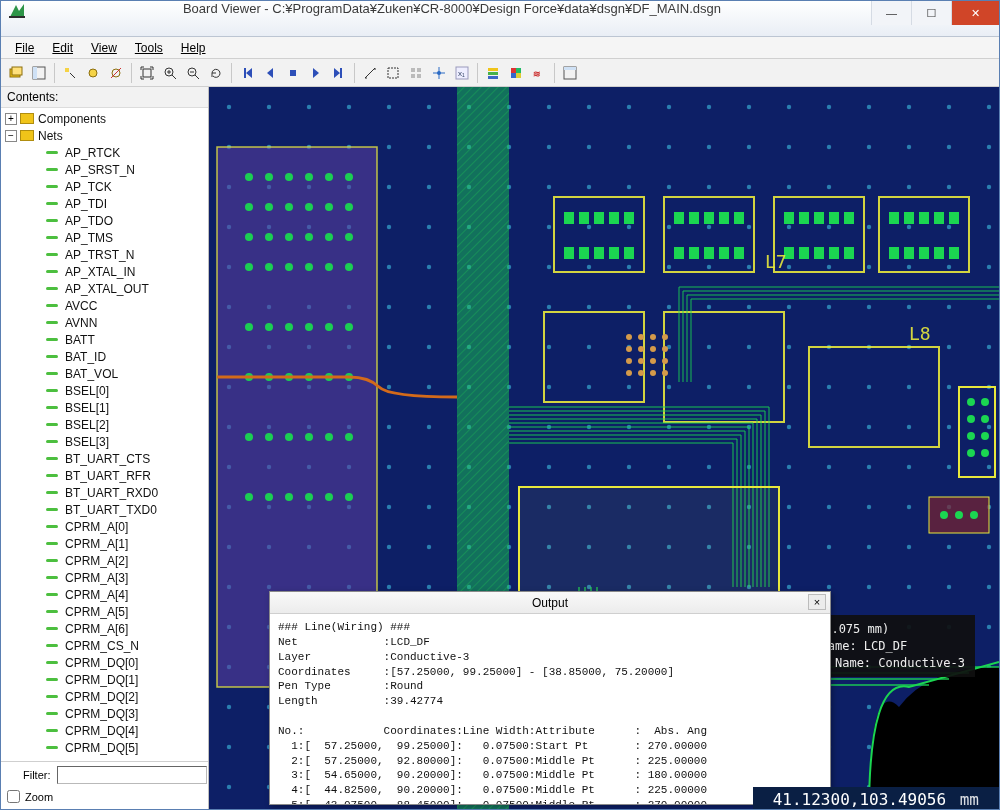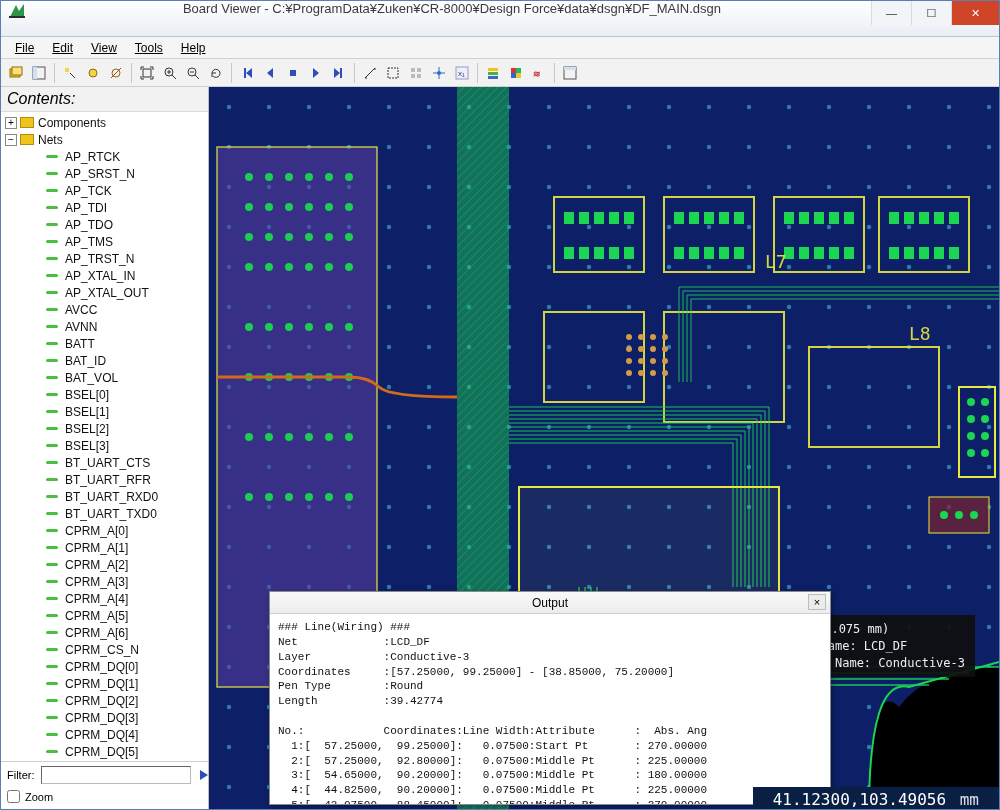--- a/index.html
+++ b/index.html
@@ -22,35 +22,35 @@
   .toolbar { height: 28px; background: #f2f2f2; border-bottom: 1px solid #cfcfcf; display: flex; align-items: center; padding: 0 4px; gap: 1px; }
   .toolbar .tbtn { width: 22px; height: 22px; display: flex; align-items: center; justify-content: center; border: 1px solid transparent; cursor: pointer; }
   .toolbar .sep { width: 1px; height: 20px; background: #c8c8c8; margin: 0 3px; }
   .tbtn svg { width: 14px; height: 14px; }
 
   
   .main { flex: 1; display: flex; min-height: 0; }
 
   
   .sidebar { width: 208px; border-right: 1px solid #bfbfbf; display: flex; flex-direction: column; background: #fff; }
-  .sidebar .panel-title { font-size: 16px; padding: 3px 6px; background: #f2f2f2; border-bottom: 1px solid #dcdcdc; font-style: italic; }
+  .sidebar .panel-title { font-size: 12px; padding: 3px 6px; background: #f2f2f2; border-bottom: 1px solid #dcdcdc; }
   .tree { flex: 1; overflow-y: auto; overflow-x: auto; padding: 2px 0; }
   .tree-row { display: flex; align-items: center; height: 17px; padding-left: 4px; white-space: nowrap; cursor: pointer; }
   .tree-toggle { width: 12px; height: 12px; border: 1px solid #888; display: flex; align-items: center; justify-content: center; font-size: 10px; line-height: 10px; margin-right: 3px; background: #fff; }
   .tree-icon-folder { width: 14px; height: 11px; background: #f0c419; border: 1px solid #b08d0f; margin-right: 4px; }
   .tree-icon-net { width: 16px; height: 10px; margin-right: 4px; position: relative; }
   .tree-icon-net::before { content: ""; position: absolute; top: 3px; left: 1px; width: 12px; height: 3px; background: #4cbf3f; border-radius: 2px; }
   .tree-label { font-size: 12px; color: #111; }
   .indent2 { padding-left: 44px; }
 
   .tree::-webkit-scrollbar { width: 16px; height: 16px; }
   .tree::-webkit-scrollbar-track { background: #f0f0f0; }
   .tree::-webkit-scrollbar-thumb { background: #c7c7c7; border: 1px solid #a8a8a8; }
 
-  .filter-row { border-top: 1px solid #cfcfcf; padding: 4px 6px; display: flex; align-items: center; gap: 6px; }
+  .filter-row { border-top: 1px solid #cfcfcf; padding: 4px 22px; display: flex; align-items: center; gap: 6px; }
   .filter-row label { font-size: 11px; }
   .filter-row input[type=text] { flex: 1; border: 1px inset #b9b9b9; height: 18px; padding: 0 3px; font-size: 11px; }
   .filter-row .go { width: 18px; height: 18px; display: flex; align-items: center; justify-content: center; }
   .zoom-row { padding: 2px 6px 6px; display: flex; align-items: flex-end; gap: 5px; font-size: 11px; }
   .zoom-row input[type=checkbox] { width: 13px; height: 13px; }
 
   
   .canvas-wrap { flex: 1; position: relative; background: #000; overflow: hidden; }
   .pcb { position: absolute; inset: 0; }
 

